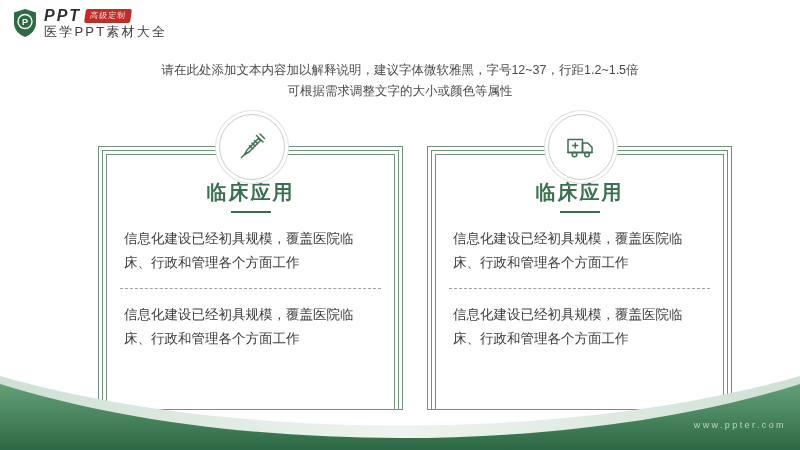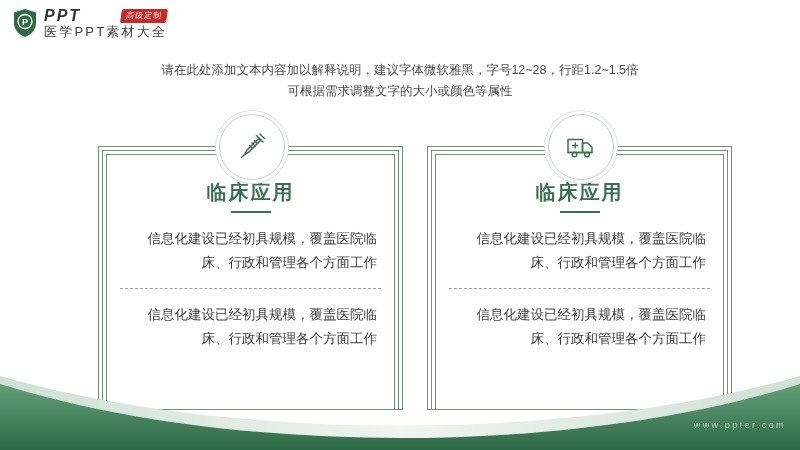--- a/index.html
+++ b/index.html
@@ -42,21 +42,20 @@
   .logo-textblock {
     display: flex;
     flex-direction: column;
     justify-content: center;
     gap: 1px;
   }
   .logo-row1 {
     display: flex;
     align-items: center;
     gap: 4px;
-    justify-content: space-between;
   }
   .logo-ppt {
     font-size: 16px;
     font-weight: bold;
     font-style: italic;
     color: #2f2f2f;
     letter-spacing: 2px;
     line-height: 1;
   }
   .logo-badge {
@@ -152,21 +151,21 @@
     width: 40px;
     height: 2px;
     background: #3a7050;
     margin: 7px auto 0 auto;
   }
   .para {
     font-size: 13.5px;
     color: #3c3c3c;
     line-height: 1.75;
     margin: 14px 10px 0 10px;
-    text-align: right;
+    text-align: left;
   }
   .dashed-sep {
     margin: 14px 6px 0 6px;
     border-top: 1px dashed #9aa39c;
     height: 0;
   }
 
   
   .icon-badge {
     position: absolute;
@@ -223,21 +222,21 @@
       <div class="logo-row1">
         <span class="logo-ppt">PPT</span>
         <span class="logo-badge">高级定制</span>
       </div>
       <div class="logo-sub">医学PPT素材大全</div>
     </div>
   </div>
 
 
   <div class="subtitle">
-    <div>请在此处添加文本内容加以解释说明，建议字体微软雅黑，字号12~28，行距1.2~1.5倍</div>
+    <div>请在此处添加文本内容加以解释说明，建议字体微软雅黑，字号12~37，行距1.2~1.5倍</div>
     <div>可根据需求调整文字的大小或颜色等属性</div>
   </div>
 
   <div class="cards">
 
     <div class="card left">
       <div class="frame f1"></div>
       <div class="frame f2"></div>
       <div class="frame f3"></div>
 

